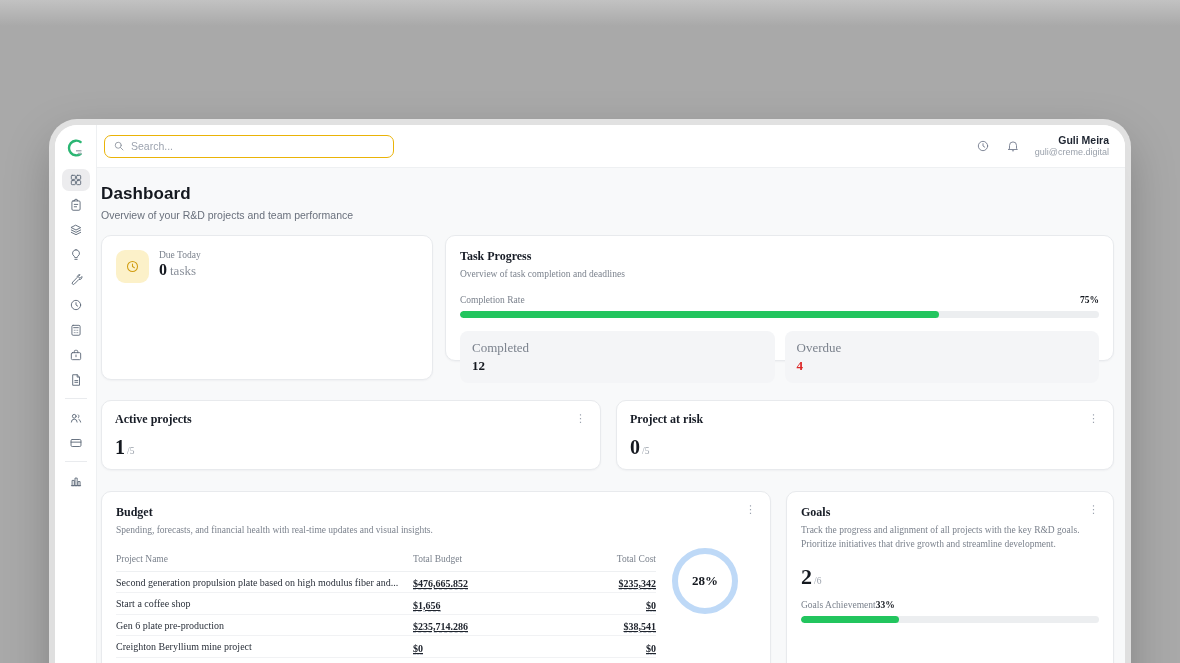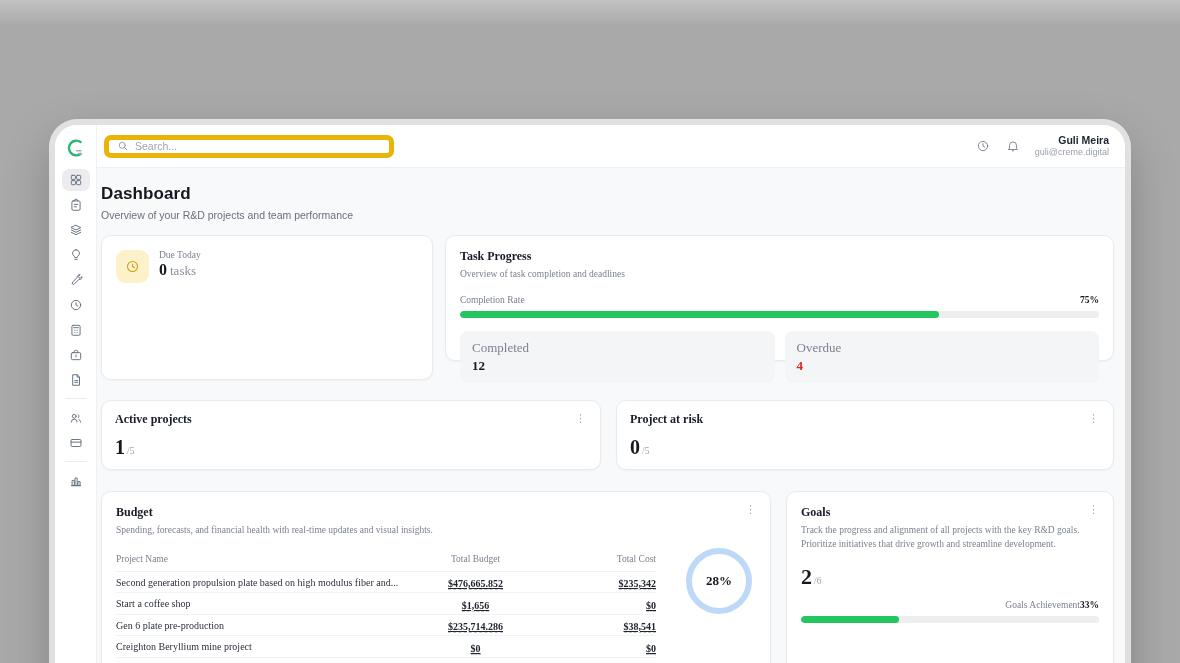--- a/index.html
+++ b/index.html
@@ -29,21 +29,21 @@
   .s-item svg { width:14px; height:14px; stroke:#5f6b7a; fill:none; stroke-width:1.6; stroke-linecap:round; stroke-linejoin:round; }
   .s-div { width:22px; height:1px; background:#e9ebee; margin:6px 0; }
   .s-spacer { flex:1; }
   
   .main { flex:1; display:flex; flex-direction:column; min-width:0; }
   .topbar {
     height:43px; background:#fff; border-bottom:1px solid #eef0f2;
     display:flex; align-items:center; padding:0 16px 0 7px; flex:0 0 auto;
   }
   .search {
-    width:290px; height:23px; border:5px solid #eab308; border-radius:7px;
+    width:290px; height:23px; border:1px solid #eab308; border-radius:7px;
     display:flex; align-items:center; padding:0 8px; gap:6px; background:#fff;
   }
   .search svg { width:12px; height:12px; stroke:#8a919c; fill:none; stroke-width:1.7; stroke-linecap:round; }
   .search input { border:0; outline:0; flex:1; font-size:10.5px; font-family:inherit; color:#333; background:transparent; }
   .search input::placeholder { color:#9ca3af; }
   .top-right { margin-left:auto; display:flex; align-items:center; gap:14px; }
   .top-icon { width:16px; height:16px; display:flex; align-items:center; justify-content:center; cursor:pointer; }
   .top-icon svg { width:14px; height:14px; stroke:#70788a; fill:none; stroke-width:1.5; stroke-linecap:round; stroke-linejoin:round; }
   .user { text-align:right; line-height:1.25; cursor:pointer; }
   .user-name { font-size:10.5px; font-weight:bold; color:#1d2430; }
@@ -88,36 +88,36 @@
   .card-stat.left { flex:0 0 500px; }
   .card-stat.right { flex:1; }
   .big-num { font-size:20px; font-weight:800; color:#14181f; margin-top:9px; }
   .big-suffix { font-size:9.5px; color:#9aa1ab; font-weight:normal; margin-left:2px; }
   
   .card-budget { flex:0 0 670px; height:200px; padding:13px 14px; }
   .b-table { margin-top:12px; margin-right:100px; }
   .b-head, .b-row { display:flex; align-items:center; }
   .b-head { padding:4px 0 7px; border-bottom:1px solid #eef0f2; }
   .b-col-name { flex:1; min-width:0; }
-  .b-col-budget { width:125px; text-align:center; }
+  .b-col-budget { width:125px; text-align:left; }
   .b-col-cost { width:118px; text-align:right; }
   .b-head span { font-size:9.5px; color:#7b828d; }
   .b-row { border-bottom:1px solid #f1f2f4; height:21.5px; }
   .b-row .b-col-name { font-size:10px; color:#2a303a; white-space:nowrap; overflow:hidden; text-overflow:ellipsis; }
   .money { font-size:10px; font-weight:bold; color:#20252e; text-decoration:underline; border-bottom:1px dashed #c3c8d0; padding-bottom:0px; cursor:pointer; }
   .b-ring {
-    position:absolute; right:18px; top:56px; width:66px; height:66px; border-radius:50%;
+    position:absolute; right:32px; top:56px; width:66px; height:66px; border-radius:50%;
     border:6px solid #bed9f7; display:flex; align-items:center; justify-content:center; background:#fff;
   }
   .b-ring span { font-size:13px; font-weight:800; color:#14181f; }
   
   .card-goals { flex:1; height:200px; padding:13px 14px; }
   .goals-sub { margin-right:6px; }
   .goals-num { margin-top:12px; font-size:22px; font-weight:800; color:#14181f; }
-  .ga-row { display:flex; justify-content:flex-end; align-items:center; margin-top:10px; }
+  .ga-row { display:flex; justify-content:flex-start; align-items:center; margin-top:10px; }
   .ga-label { font-size:9.5px; color:#7b828d; }
   .ga-val { font-size:9.5px; font-weight:800; color:#14181f; }
 </style>
 </head>
 <body>
 
 <div class="window">
 
   <div class="sidebar">
     <div class="logo">

